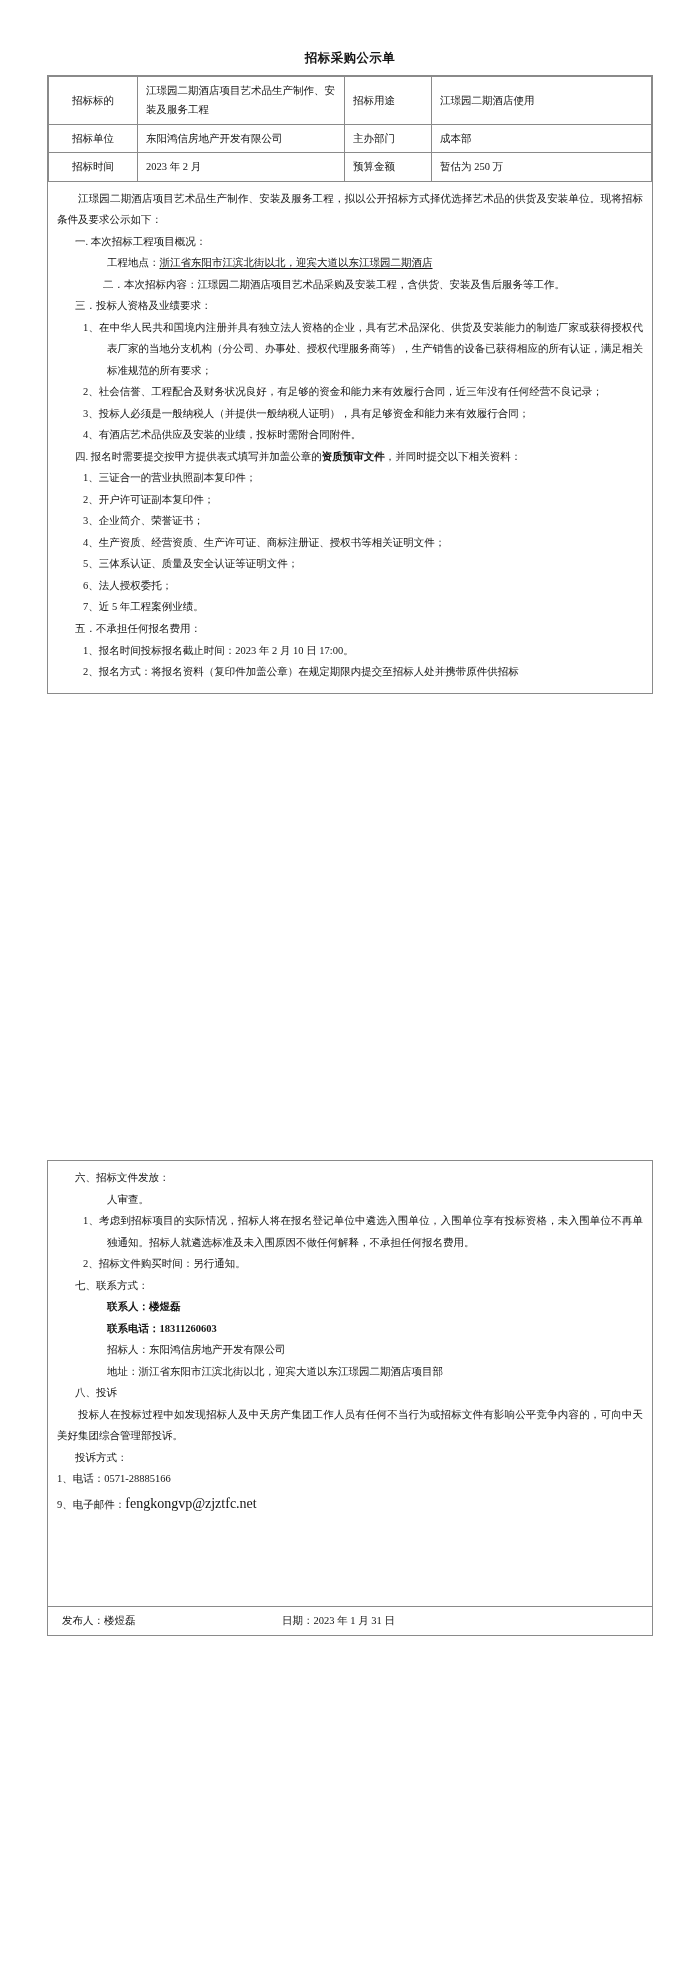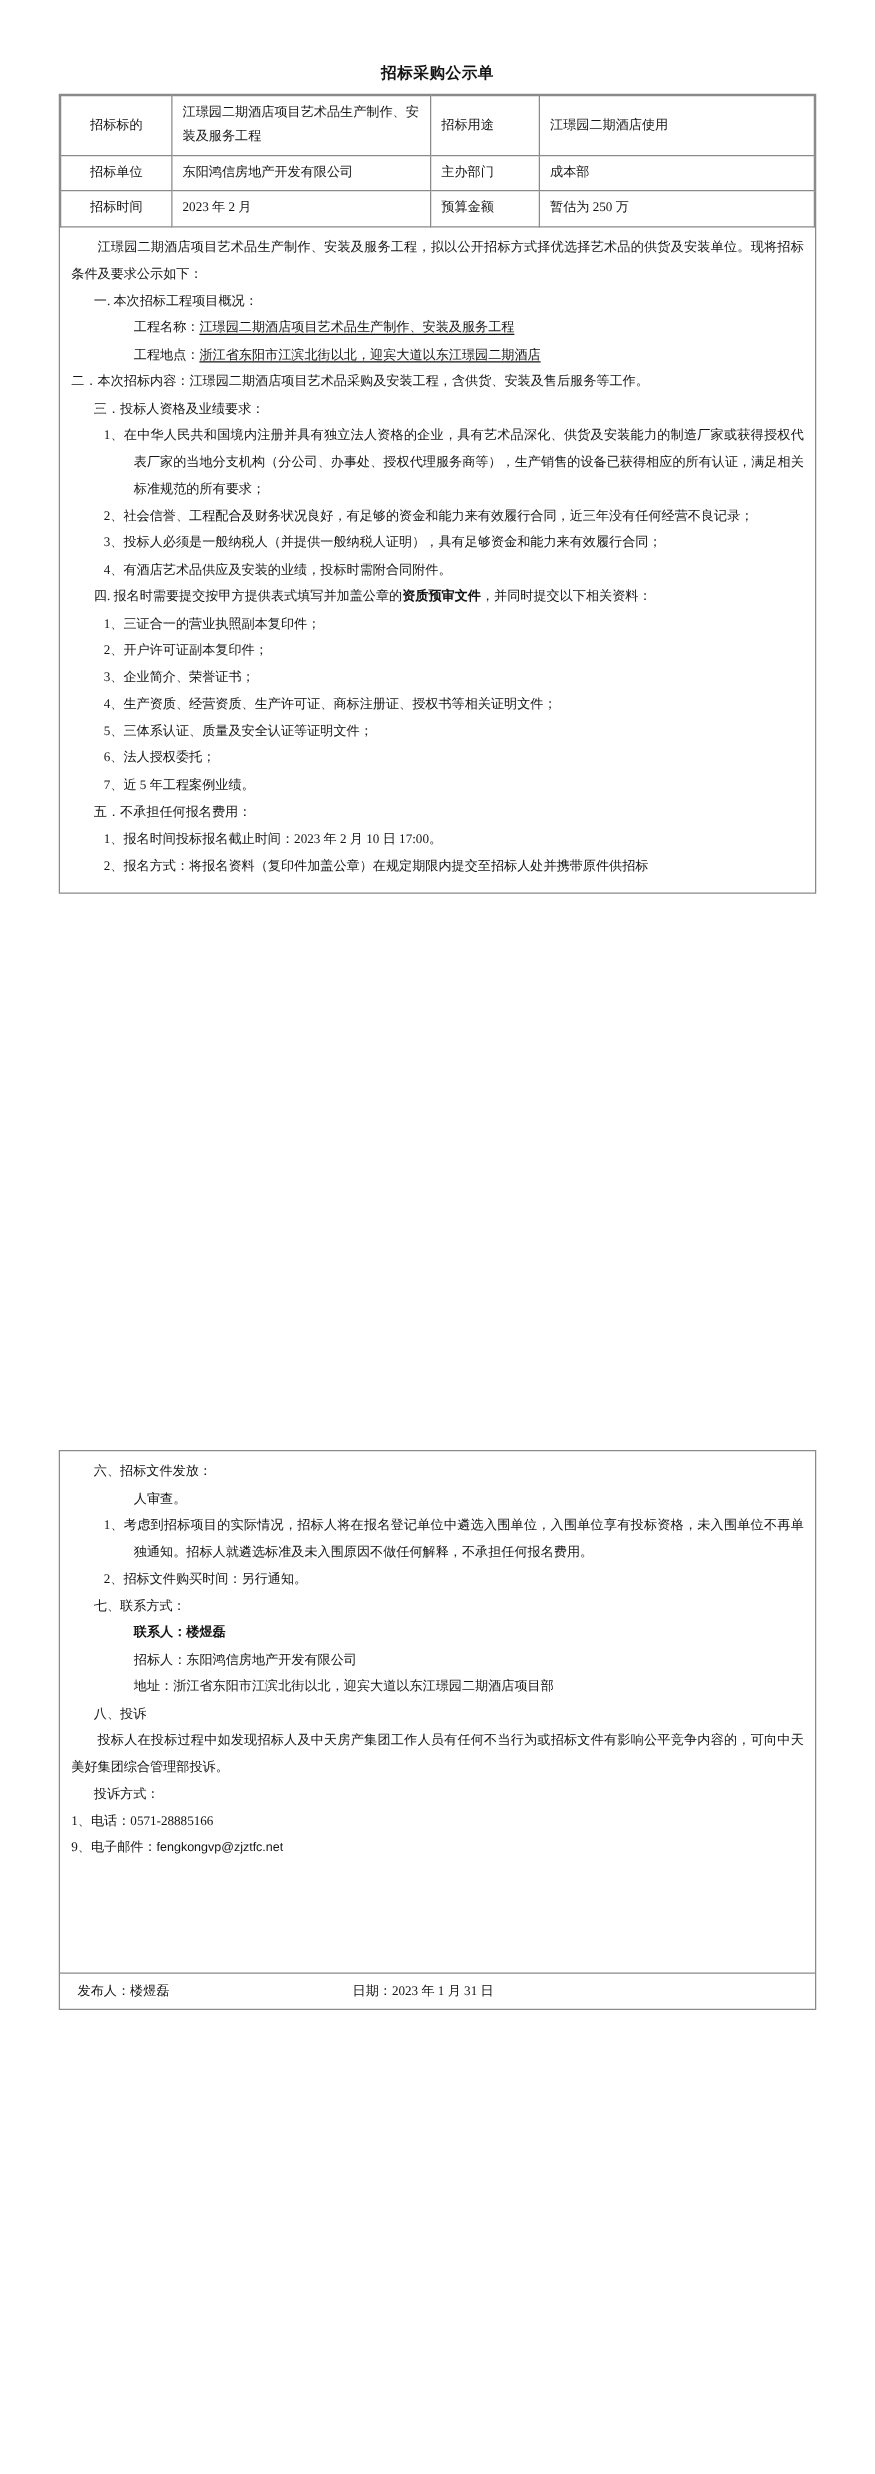--- a/index.html
+++ b/index.html
@@ -68,25 +68,25 @@
     line-height: 2.05;
     margin: 0;
     text-align: justify;
     text-justify: inter-ideograph;
   }
   .indent2 { text-indent: 21px; }
   .lvl1 { padding-left: 18px; text-indent: -0px; }
   .lvl1b { padding-left: 18px; }
   .lvl2 { padding-left: 50px; text-indent: -24px; }
   .lvl2p { padding-left: 50px; }
-  .hang-top { padding-left: 26px; text-indent: -26px; }
+  .hang-top { padding-left: 26px; text-indent: -26px; margin-left: 46px; }
   .flat { padding-left: 0; }
   .u { text-decoration: underline; text-underline-offset: 2px; }
   .b { font-weight: bold; }
-  .mono { font-family: Liberation Sans, sans-serif; font-size: 10px; }
+  .mono { font-family: Liberation Serif, serif; font-size: 14px; }
 
   
   .footer-row {
     display: flex;
     border-top: 1px solid #8a8a8a;
     font-size: 10.5px;
     padding: 7px 9px 7px 14px;
   }
   .footer-row .f1 { width: 220px; }
   .footer-row .f2 { }
@@ -122,21 +122,20 @@
         <td class="val2">暂估为 250 万</td>
       </tr>
     </tbody>
       </table>
 
     <div class="body-block">
 
       <p class="p indent2">江璟园二期酒店项目艺术品生产制作、安装及服务工程，拟以公开招标方式择优选择艺术品的供货及安装单位。现将招标条件及要求公示如下：</p>
 
       <p class="p lvl1">一. 本次招标工程项目概况：</p>
-      <p class="p lvl2p"><span>工程名称：</span><span class="u">江璟园二期酒店项目艺术品生产制作、安装及服务工程</span></p>
       <p class="p lvl2p"><span>工程地点：</span><span class="u">浙江省东阳市江滨北街以北，迎宾大道以东江璟园二期酒店</span></p>
 
       <p class="p hang-top lvl1b">二．本次招标内容：江璟园二期酒店项目艺术品采购及安装工程，含供货、安装及售后服务等工作。</p>
 
       <p class="p lvl1">三．投标人资格及业绩要求：</p>
       <p class="p lvl2">1、在中华人民共和国境内注册并具有独立法人资格的企业，具有艺术品深化、供货及安装能力的制造厂家或获得授权代表厂家的当地分支机构（分公司、办事处、授权代理服务商等），生产销售的设备已获得相应的所有认证，满足相关标准规范的所有要求；</p>
       <p class="p lvl2">2、社会信誉、工程配合及财务状况良好，有足够的资金和能力来有效履行合同，近三年没有任何经营不良记录；</p>
       <p class="p lvl2">3、投标人必须是一般纳税人（并提供一般纳税人证明），具有足够资金和能力来有效履行合同；</p>
       <p class="p lvl2">4、有酒店艺术品供应及安装的业绩，投标时需附合同附件。</p>
 
@@ -164,20 +163,21 @@
     <div class="body-block">
 
       <p class="p lvl1">六、招标文件发放：</p>
 
       <p class="p lvl2p">人审查。</p>
       <p class="p lvl2">1、考虑到招标项目的实际情况，招标人将在报名登记单位中遴选入围单位，入围单位享有投标资格，未入围单位不再单独通知。招标人就遴选标准及未入围原因不做任何解释，不承担任何报名费用。</p>
       <p class="p lvl2">2、招标文件购买时间：另行通知。</p>
 
       <p class="p lvl1">七、联系方式：</p>
       <p class="p lvl2p b">联系人：楼煜磊</p>
+      <p class="p lvl2p b">联系电话：18311260603</p>
       <p class="p lvl2p">招标人：东阳鸿信房地产开发有限公司</p>
       <p class="p lvl2p">地址：浙江省东阳市江滨北街以北，迎宾大道以东江璟园二期酒店项目部</p>
 
       <p class="p lvl1">八、投诉</p>
       <p class="p indent2 flat">投标人在投标过程中如发现招标人及中天房产集团工作人员有任何不当行为或招标文件有影响公平竞争内容的，可向中天美好集团综合管理部投诉。</p>
       <p class="p lvl1b">投诉方式：</p>
       <p class="p flat">1、电话：0571-28885166</p>
       <p class="p flat"><span>9、电子邮件：</span><span class="mono">fengkongvp@zjztfc.net</span></p>
 
       <div style="height:78px"></div>

